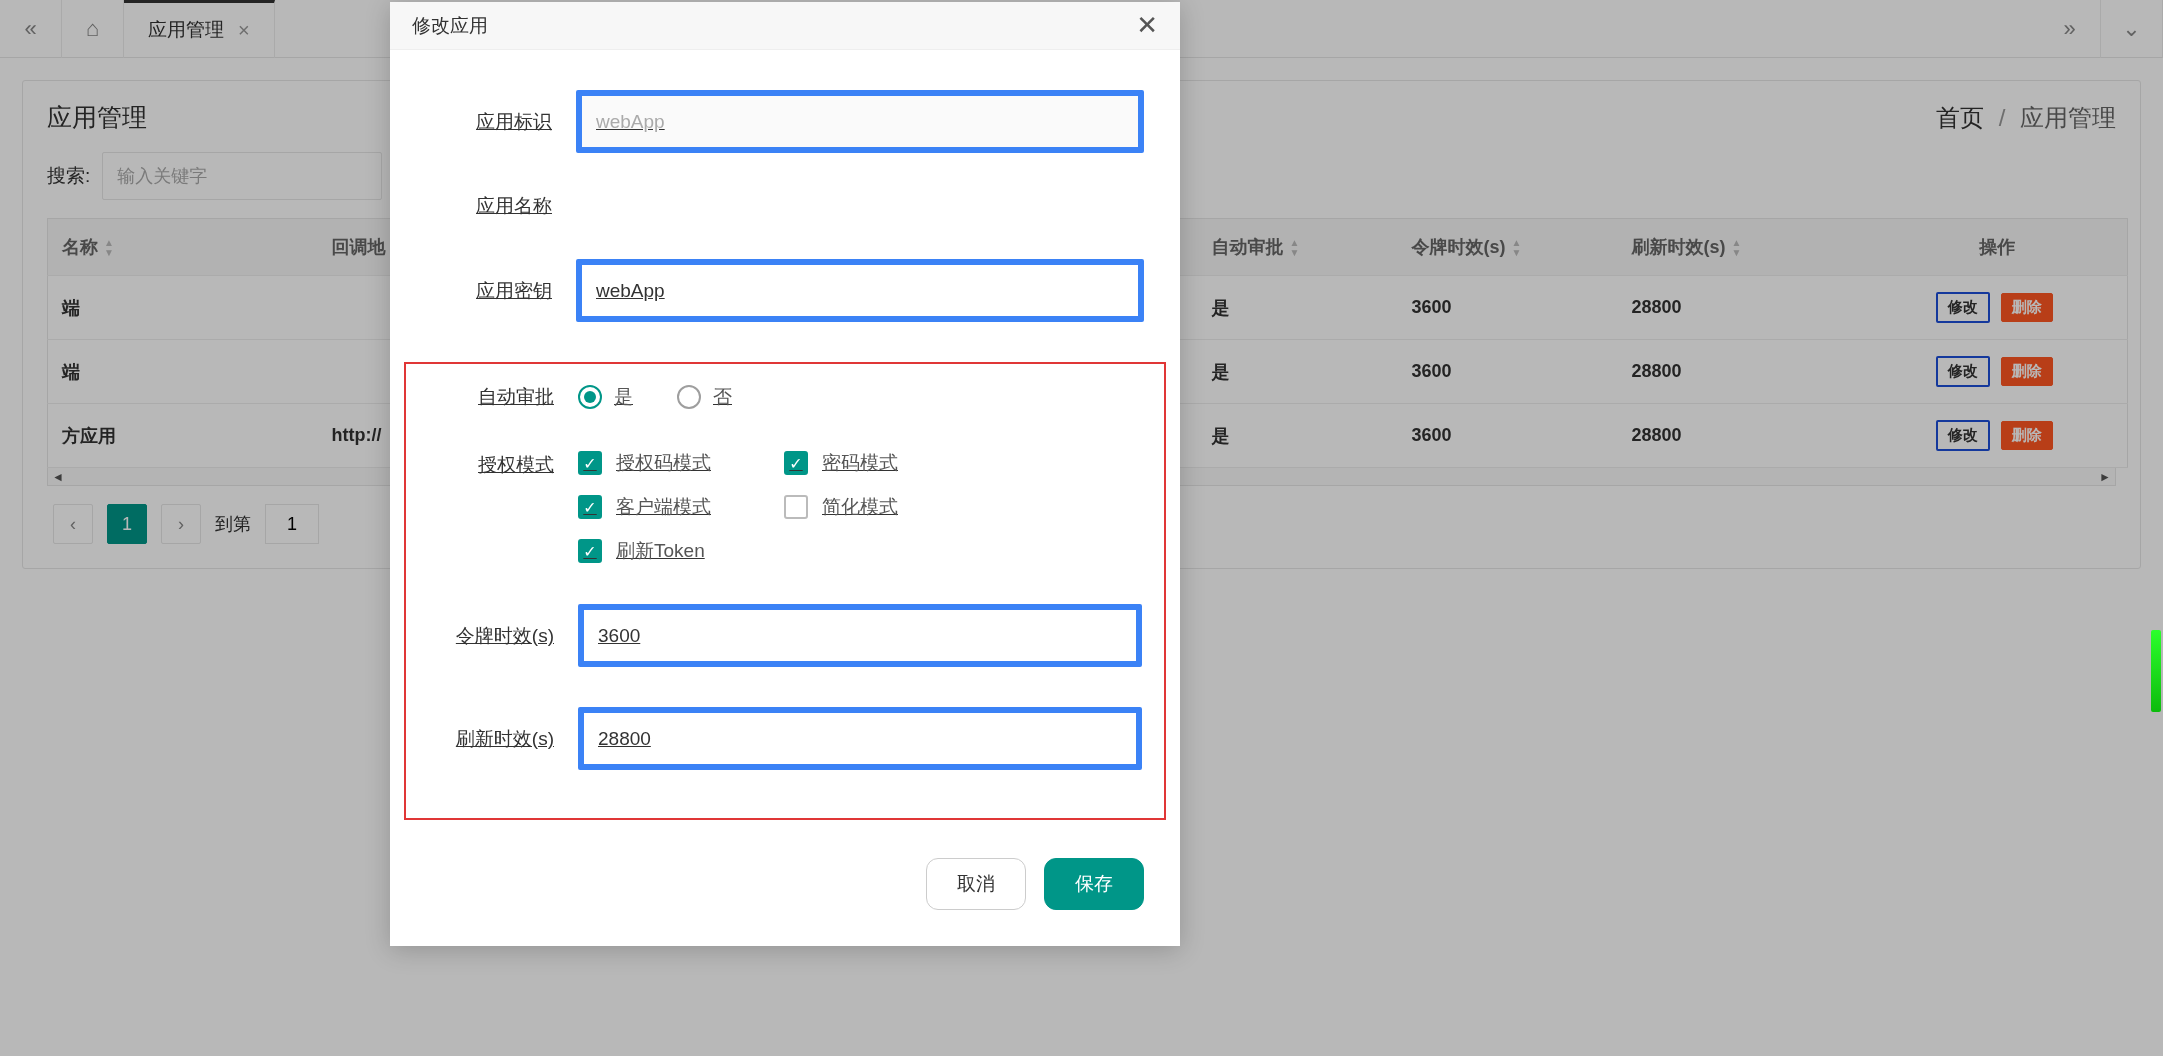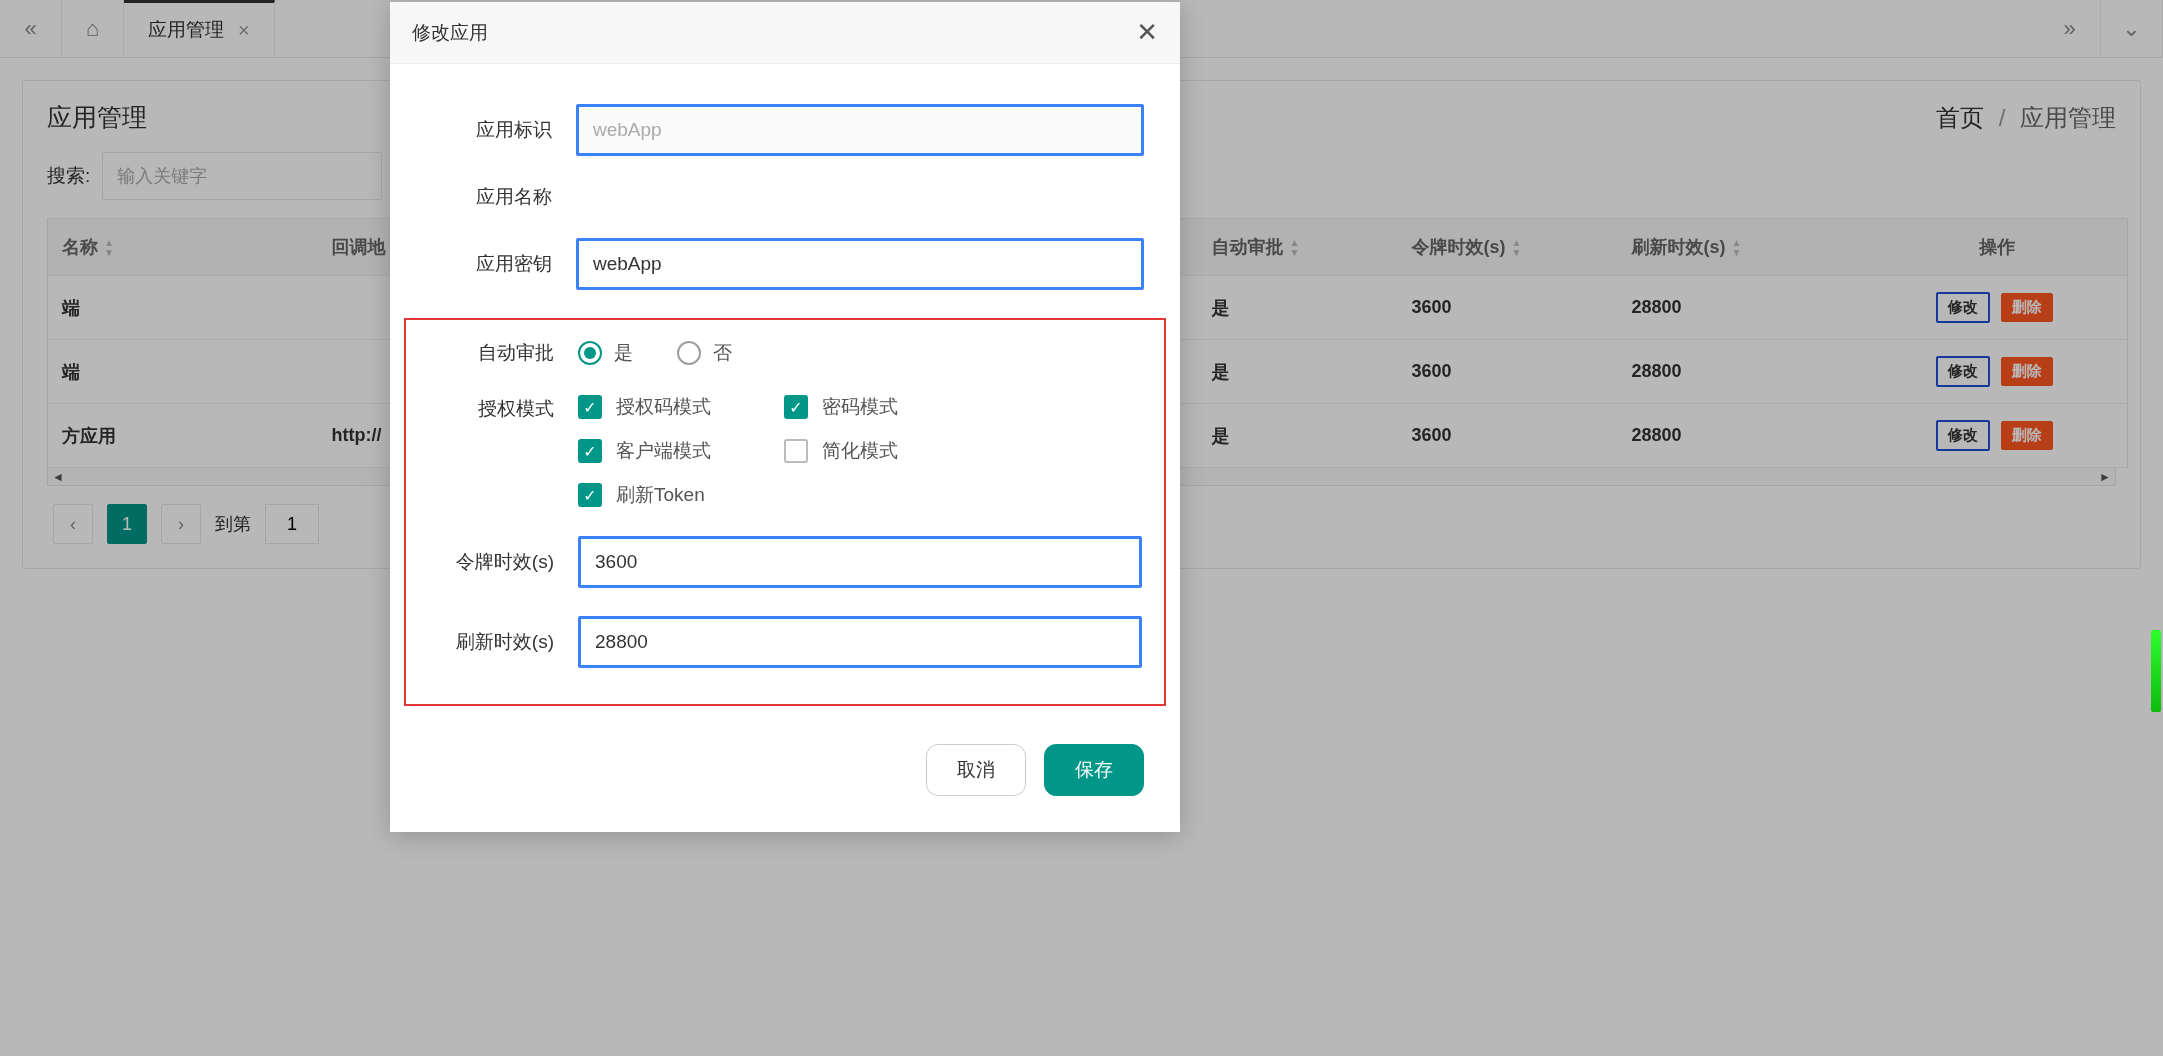--- a/index.html
+++ b/index.html
@@ -224,51 +224,52 @@
     
     .modal {
       position: absolute;
       top: 2px;
       left: 390px;
       width: 790px;
       background: #fff;
       box-shadow: 0 4px 24px rgba(0,0,0,0.2);
     }
     .modal-header {
-      height: 62px;
+      height: 48px;
       display: flex;
       align-items: center;
       justify-content: space-between;
       padding: 8px 22px;
       background: #f7f7f7;
       border-bottom: 1px solid #eee;
     }
     .modal-title { font-size: 19px; color: #333; }
     .modal-close { font-size: 26px; color: #555; cursor: pointer; }
 
     .modal-body {
       padding: 40px 36px 6px 36px;
     }
 
     .form-row {
       display: flex;
       align-items: center;
-      margin-bottom: 28px;
+      margin-bottom: 40px;
+      text-decoration: underline;
     }
     .form-label {
       width: 150px;
       text-align: right;
       padding-right: 24px;
       font-size: 19px;
       color: #333;
     }
     .form-control {
       flex: 1;
-      height: 52px;
-      border: 3px solid #3b82f6;
+      height: 63px;
+      border: 6px solid #3b82f6;
       border-radius: 2px;
       padding: 0 14px;
       font-size: 19px;
       color: #333;
     }
     .form-control[readonly] {
       background: #fafafa;
       color: #aaa;
     }
     .form-control::placeholder { color: #aaa; }

